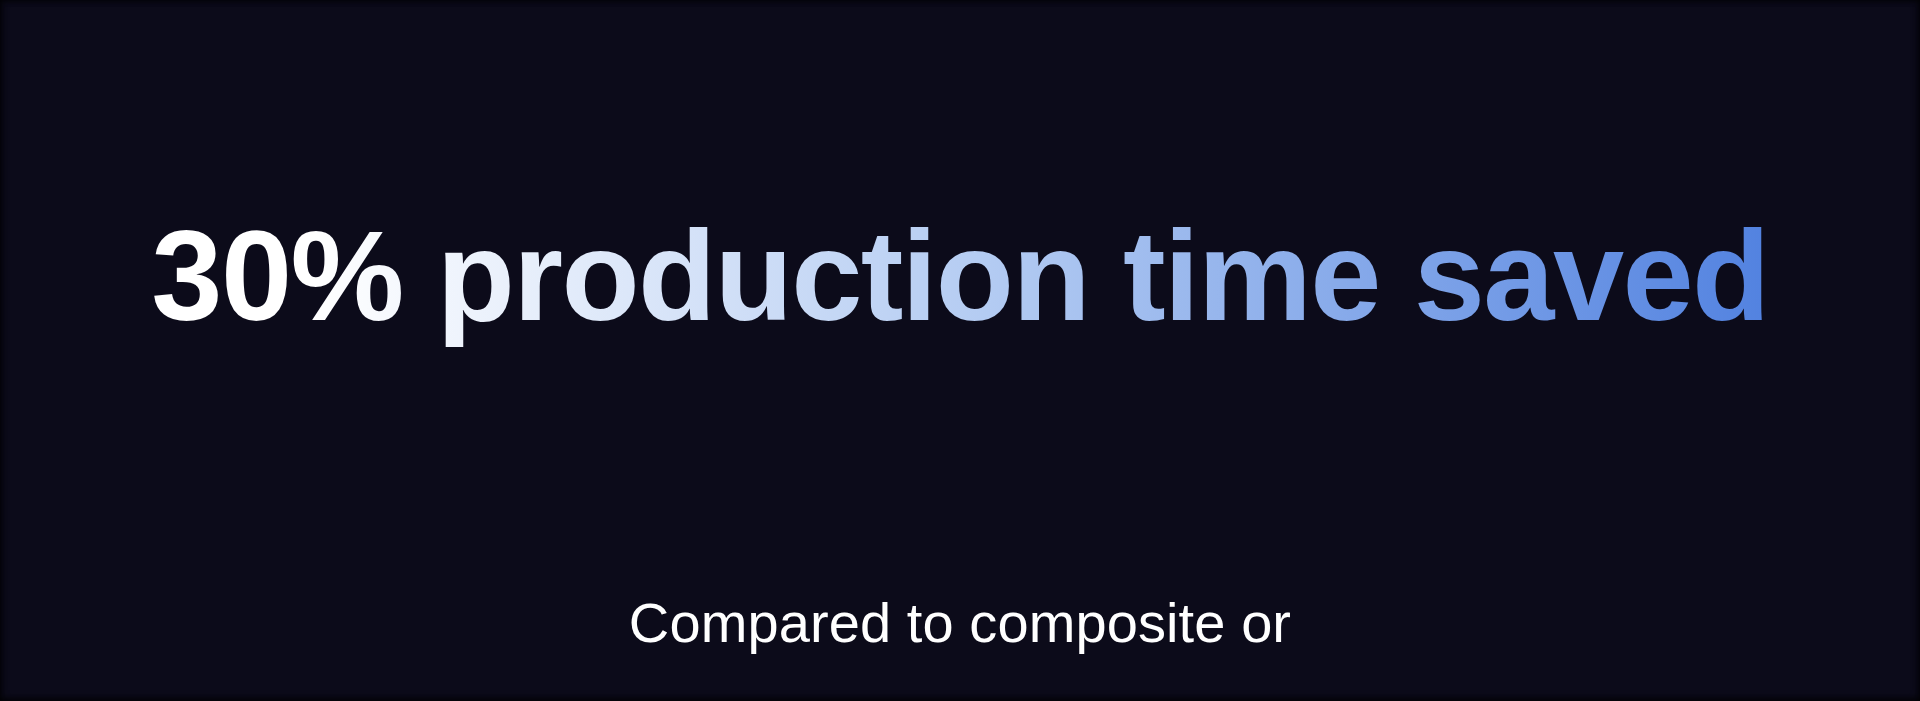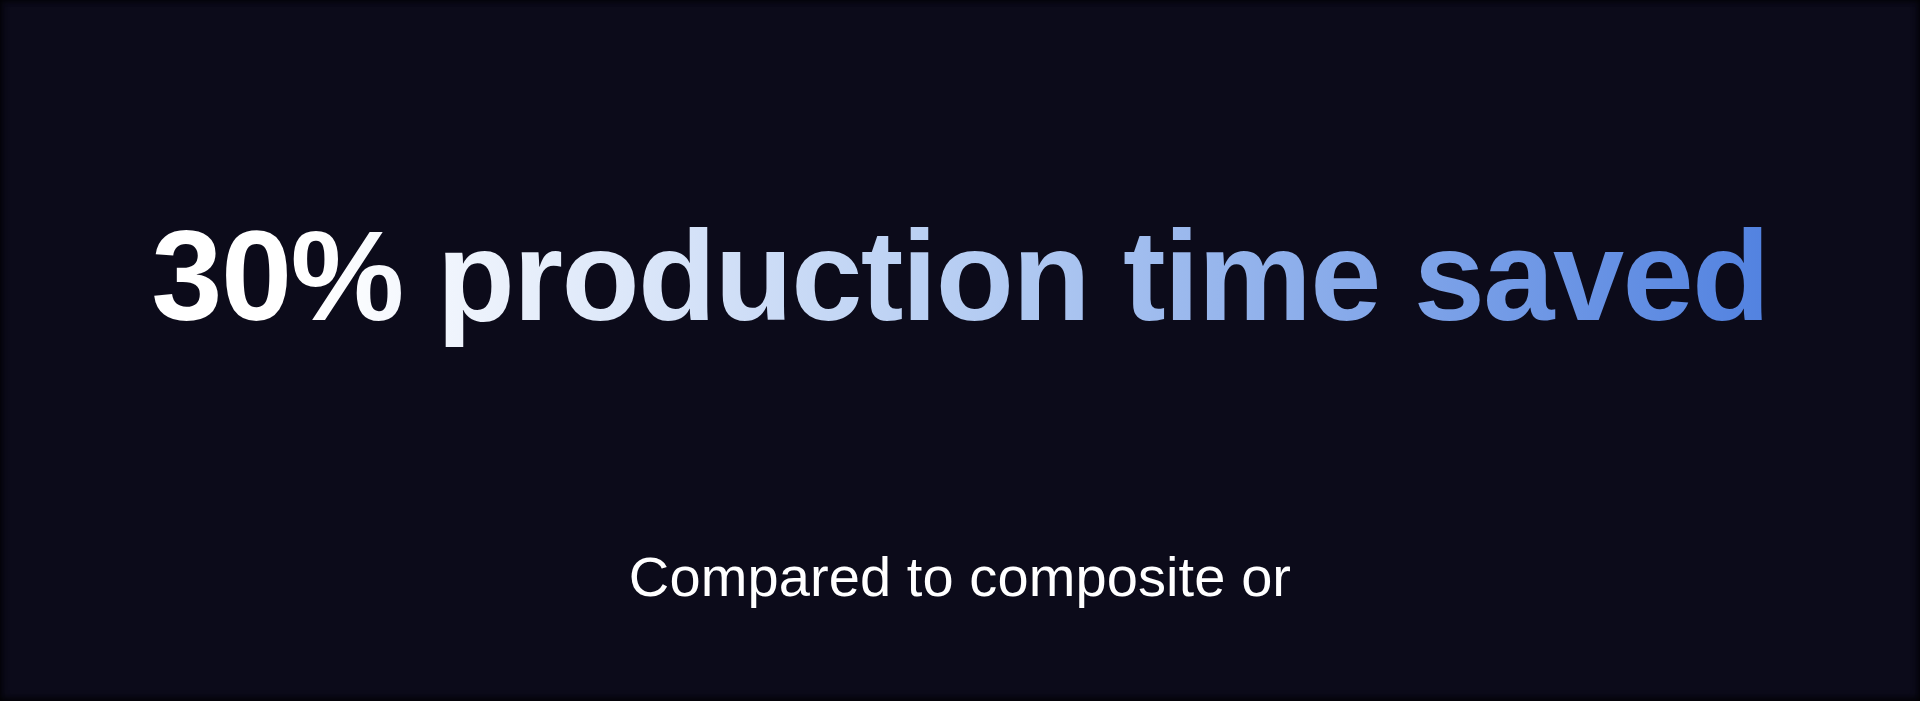--- a/index.html
+++ b/index.html
@@ -84,20 +84,21 @@
     line-height: 1.42;
     font-weight: 300;
     letter-spacing: 0.1px;
     color: #ffffff;
     text-align: center;
   }
 
   .subtitle-line {
     display: block;
     white-space: nowrap;
+    margin-top: 46px;
   }
 </style>
 </head>
 <body>
 
 <div class="stat-banner" style="background: rgb(12, 11, 26);">
 
   <div class="headline-wrap">
     <h1 class="headline" style="background-image: linear-gradient(90deg, rgb(255, 255, 255) 0%, rgb(255, 255, 255) 10%, rgb(179, 203, 242) 52%, rgb(82, 130, 224) 100%);">30% production time saved</h1>
   </div>

